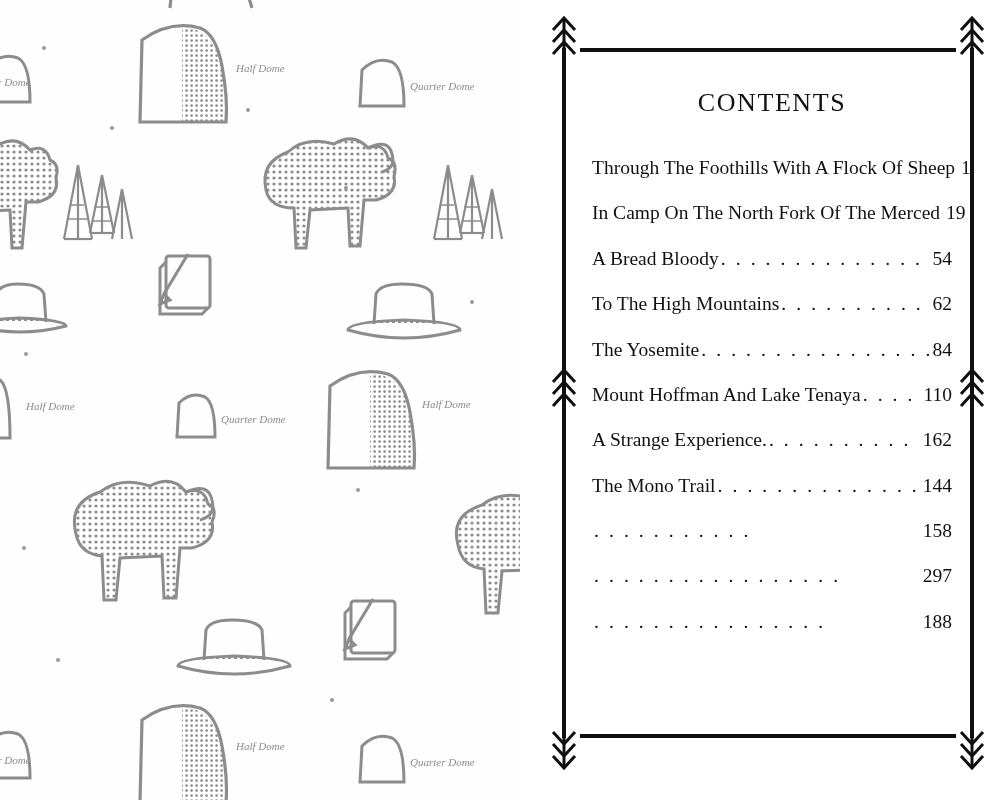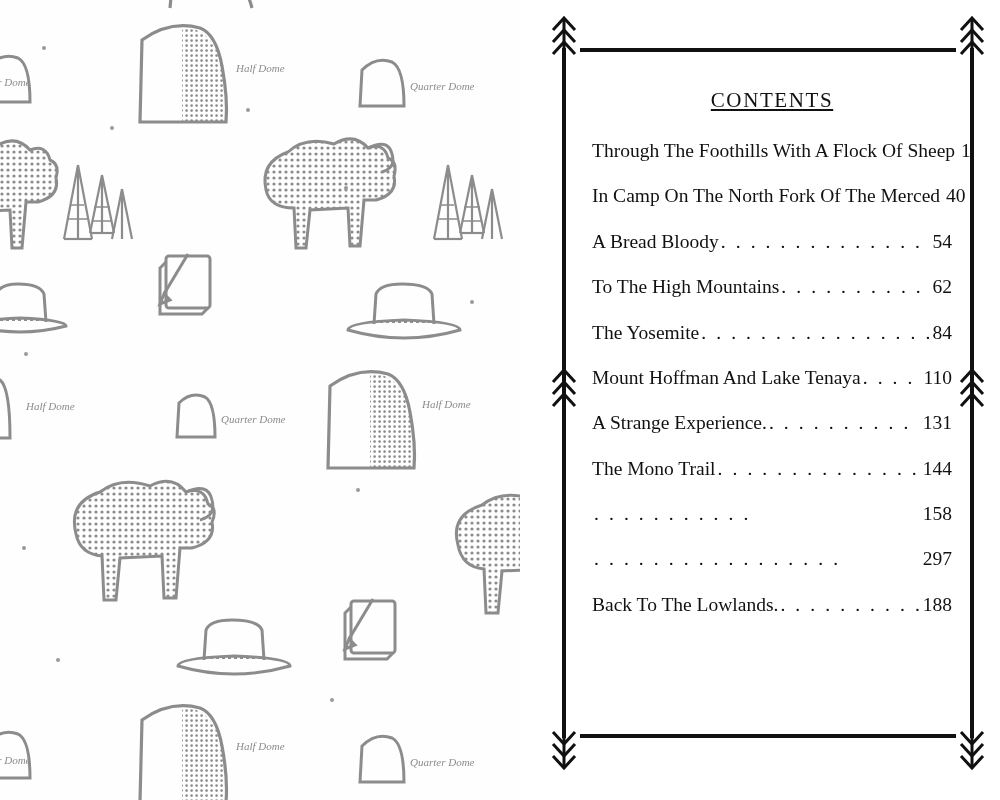--- a/index.html
+++ b/index.html
@@ -94,25 +94,24 @@
   .arrow-cluster svg { display:block; }
 
   .contents-inner {
     position: absolute;
     left: 30px;
     right: 22px;
     top: 50px;
   }
   .contents-title {
     text-align: center;
-    font-size: 21px;
+    font-size: 26px;
     letter-spacing: 1.6px;
-    margin-bottom: 26px;
+    margin-bottom: 38px;
     color: #111;
-    text-decoration: underline;
   }
   .toc-list {
     list-style: none;
     margin: 0;
     padding: 0;
   }
   .toc-item {
     display: flex;
     align-items: baseline;
     font-size: 19.5px;
@@ -432,21 +431,21 @@
         <div class="contents-title">CONTENTS</div>
         <ul class="toc-list" id="toc-list">
             <li class="toc-item">
               <span class="toc-title">Through The Foothills With A Flock Of Sheep</span>
               <span class="toc-dots nodots">&nbsp;</span>
               <span class="toc-page">1</span>
             </li>
             <li class="toc-item">
               <span class="toc-title">In Camp On The North Fork Of The Merced</span>
               <span class="toc-dots nodots">&nbsp;</span>
-              <span class="toc-page">40</span>
+              <span class="toc-page">19</span>
             </li>
             <li class="toc-item">
               <span class="toc-title">A Bread Bloody</span>
               <span class="toc-dots"> . . . . . . . . . . . . . . . . . . . . . . </span>
               <span class="toc-page">54</span>
             </li>
             <li class="toc-item">
               <span class="toc-title">To The High Mountains</span>
               <span class="toc-dots"> . . . . . . . . . . . . . . . . </span>
               <span class="toc-page">62</span>
@@ -457,37 +456,36 @@
               <span class="toc-page">84</span>
             </li>
             <li class="toc-item">
               <span class="toc-title">Mount Hoffman And Lake Tenaya</span>
               <span class="toc-dots"> . . . . . . . . </span>
               <span class="toc-page">110</span>
             </li>
             <li class="toc-item">
               <span class="toc-title">A Strange Experience.</span>
               <span class="toc-dots"> . . . . . . . . . . . . . . . . . </span>
-              <span class="toc-page">131</span>
+              <span class="toc-page">162</span>
             </li>
             <li class="toc-item">
               <span class="toc-title">The Mono Trail</span>
               <span class="toc-dots"> . . . . . . . . . . . . . . . . . . . . . </span>
               <span class="toc-page">144</span>
             </li>
             <li class="toc-item">
               <span class="toc-dots"> . . . . . . . . . . . </span>
               <span class="toc-page">158</span>
             </li>
             <li class="toc-item">
               <span class="toc-dots"> . . . . . . . . . . . . . . . . . </span>
               <span class="toc-page">297</span>
             </li>
             <li class="toc-item">
-              <span class="toc-title">Back To The Lowlands.</span>
               <span class="toc-dots"> . . . . . . . . . . . . . . . . </span>
               <span class="toc-page">188</span>
             </li>
           </ul>
       </div>
     </div>
   </div>
 
 </div>
 

